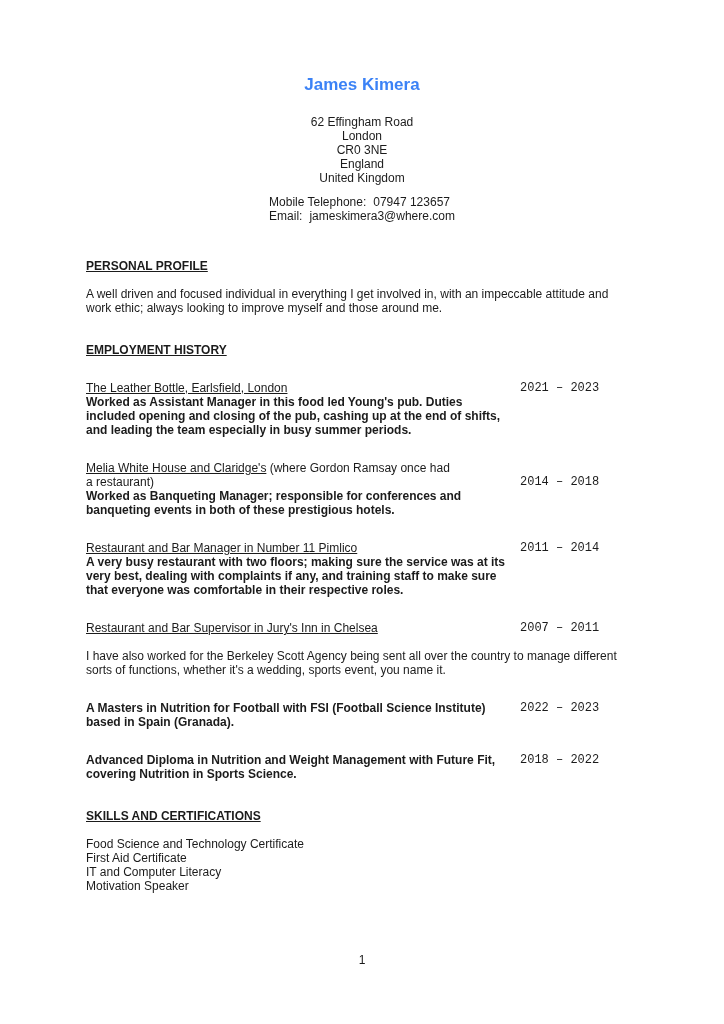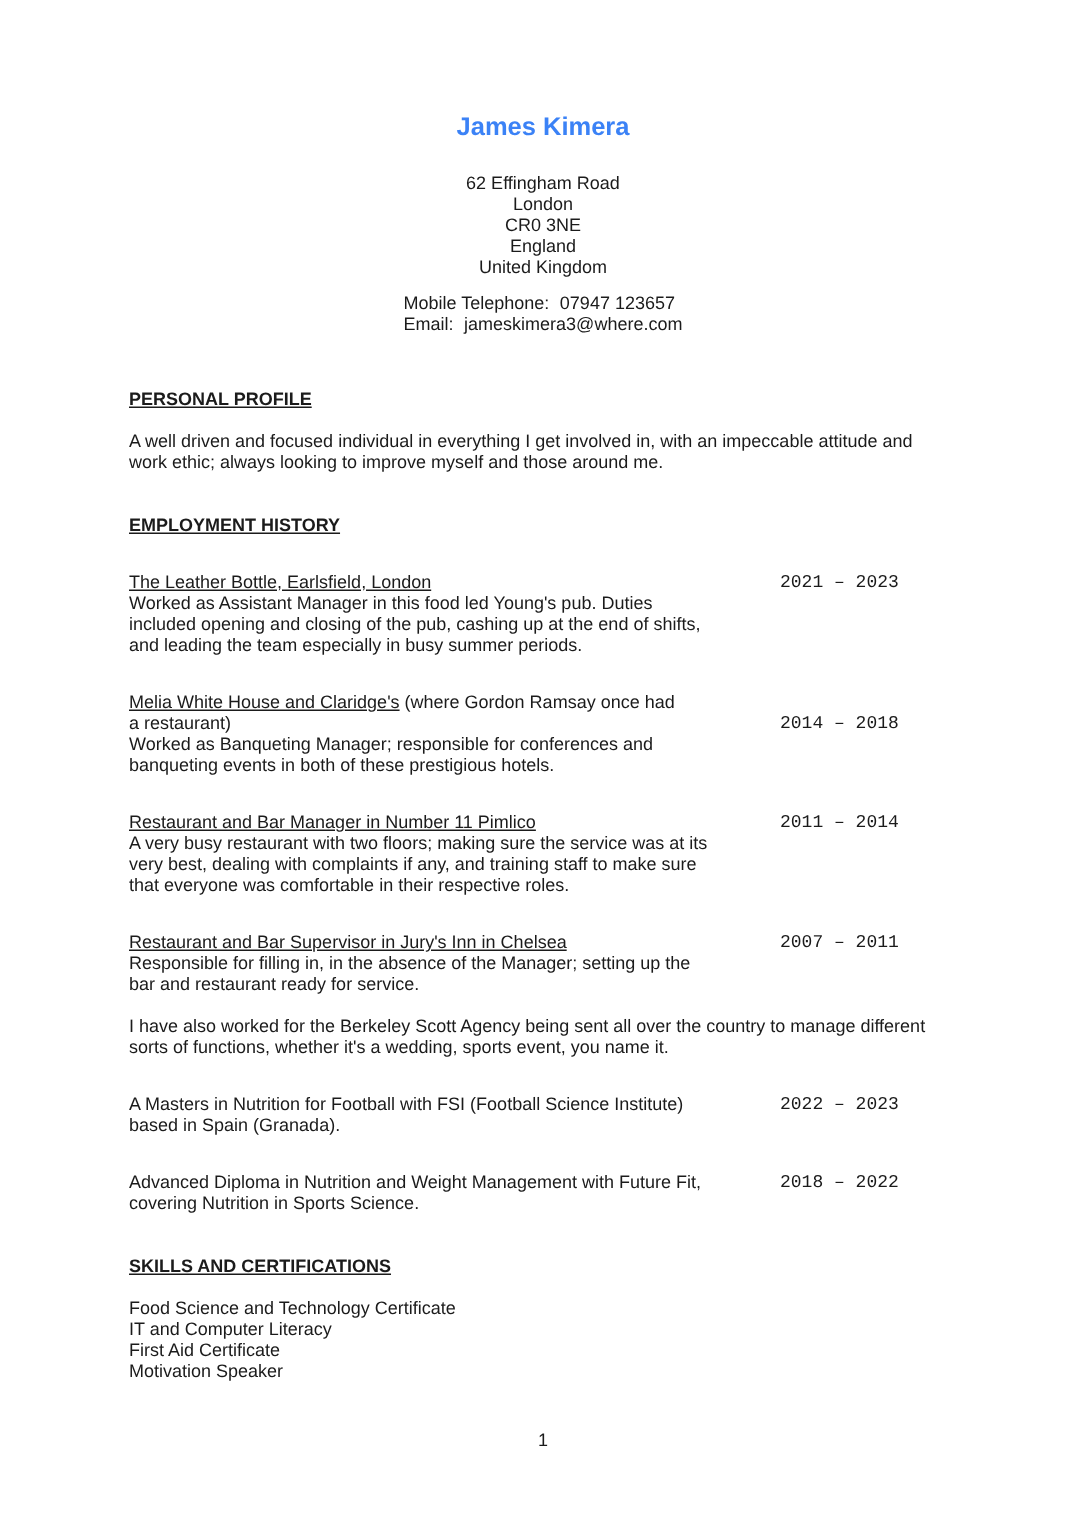--- a/index.html
+++ b/index.html
@@ -41,21 +41,21 @@
   .u { text-decoration: underline; }
 
   .para {
     margin: 14px 0 0 0;
     white-space: pre-line;
     width: 550px;
   }
 
   .entry { position: relative; margin-top: 24px; }
   .entry-title { white-space: pre-line; width: 430px; }
-  .entry-desc  { white-space: pre-line; width: 470px; }
+  .entry-desc  { white-space: pre-line; width: 470px; font-weight: bold; }
   .entry-date {
     position: absolute;
     left: 434px;
     top: 0;
     white-space: nowrap;
     font-family: Liberation Mono, monospace;
   }
   .entry-date.on-second-line { top: 14px; }
 
   .skills-list { margin-top: 14px; }
@@ -126,22 +126,20 @@
       <div class="entry">
         <div class="entry-title"><span class="u">Restaurant and Bar Manager in Number 11 Pimlico</span><span></span></div>
         <div class="entry-desc">A very busy restaurant with two floors; making sure the service was at its
 very best, dealing with complaints if any, and training staff to make sure
 that everyone was comfortable in their respective roles.</div>
         <span class="entry-date">2011 – 2014</span>
       </div>
 
       <div class="entry">
         <div class="entry-title"><span class="u">Restaurant and Bar Supervisor in Jury's Inn in Chelsea</span><span></span></div>
-        <div class="entry-desc">Responsible for filling in, in the absence of the Manager; setting up the
-bar and restaurant ready for service.</div>
         <span class="entry-date">2007 – 2011</span>
       </div>
 
       <p class="para">I have also worked for the Berkeley Scott Agency being sent all over the country to manage different
 sorts of functions, whether it's a wedding, sports event, you name it.</p>
     </div>
 
     <div class="section">
 
       <div class="entry">
@@ -154,22 +152,22 @@
         <div class="entry-desc">Advanced Diploma in Nutrition and Weight Management with Future Fit,
 covering Nutrition in Sports Science.</div>
         <span class="entry-date">2018 – 2022</span>
       </div>
     </div>
 
     <div class="section">
       <div class="section-heading"><span class="u">SKILLS AND CERTIFICATIONS</span></div>
       <div class="skills-list">
         <div>Food Science and Technology Certificate</div>
+        <div>First Aid Certificate</div>
         <div>IT and Computer Literacy</div>
-        <div>First Aid Certificate</div>
         <div>Motivation Speaker</div>
       </div>
     </div>
 
   </div>
 
   <div class="page-number">1</div>
 
 </div>
 

